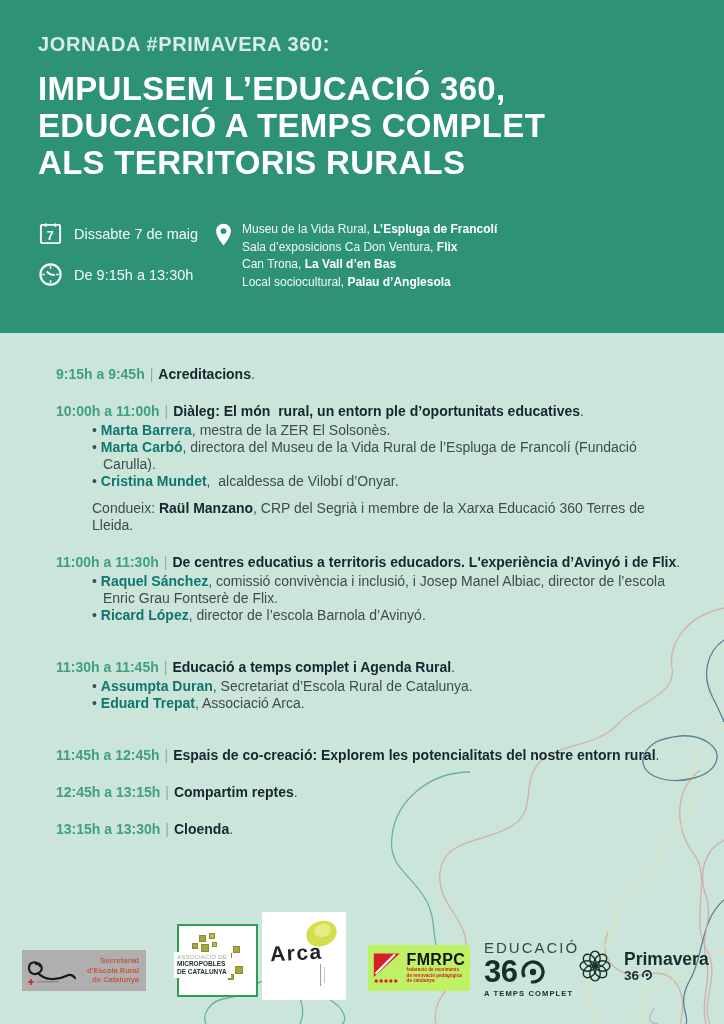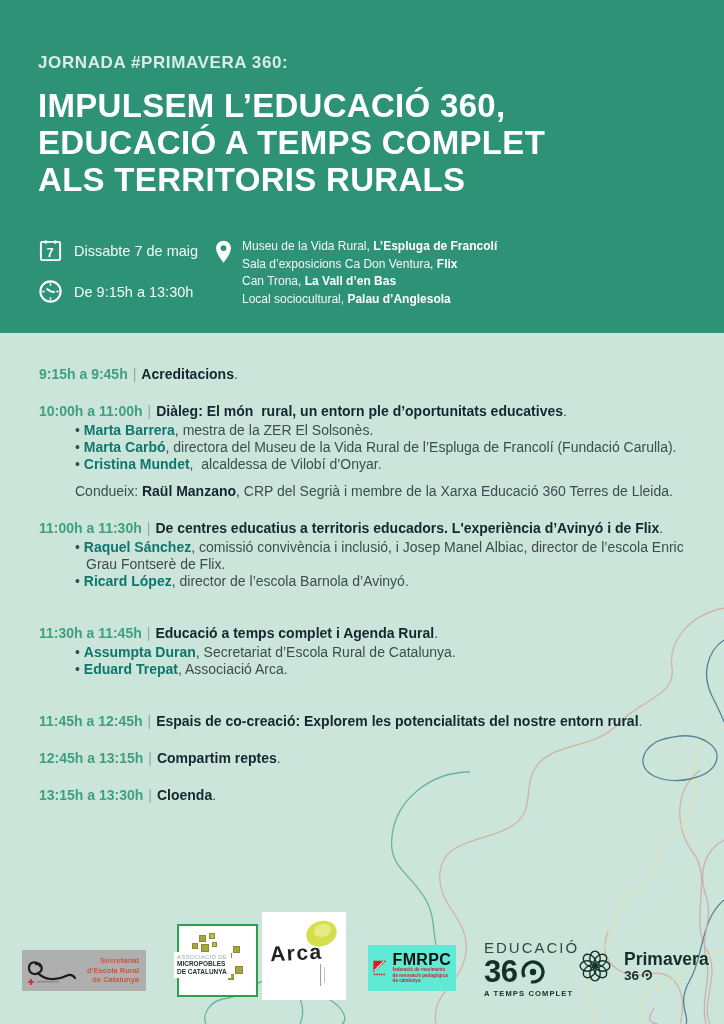--- a/index.html
+++ b/index.html
@@ -2,33 +2,33 @@
 <html><head>
 <meta charset="utf-8">
 <style>
   html,body{margin:0;padding:0;background:#e8efec;}
   .page{position:relative;width:724px;height:1024px;background:#CBE5DB;overflow:hidden;
         font-family:"Liberation Sans",sans-serif;-webkit-font-smoothing:antialiased;}
 
   
   .hero{position:relative;z-index:1;height:333px;background:#2E9277;color:#fff;
         padding:33px 38px 0;box-sizing:border-box;}
-  .kicker{font-size:17px;font-weight:700;letter-spacing:.6px;color:#D8EDE4;margin-top:20px;}
+  .kicker{font-size:20px;font-weight:700;letter-spacing:.6px;color:#D8EDE4;}
   .title{margin:14px 0 0;font-size:33px;line-height:37px;font-weight:800;letter-spacing:.3px;color:#fff;}
   .info{display:flex;margin-top:40px;}
   .when{width:177px;flex-shrink:0;}
   .when-line{display:flex;align-items:center;gap:11px;font-size:14.5px;color:#F2FAF6;}
   .when-line + .when-line{margin-top:16px;}
   .where{display:flex;gap:10px;}
   .where svg{flex-shrink:0;margin-top:2px;}
   .where-lines{font-size:12px;line-height:17.5px;color:#F2FAF6;}
   .where-lines b{font-weight:700;color:#fff;}
 
   
-  .schedule{position:relative;z-index:1;padding:33px 40px 0 39px;font-size:14px;color:#3F4B4E;}
+  .schedule{position:relative;z-index:1;padding:33px 40px 0 56px;font-size:14px;color:#3F4B4E;}
   .sched{margin:0 0 20px;}
   .sched.gap-after{margin-bottom:35px;}
   .sched p{margin:0;line-height:17px;}
   .time{color:#3FA081;font-weight:700;}
   .sep{color:#93A8A1;padding:0 5px;}
   .stitle{color:#15262E;font-weight:700;}
   .end{color:#3F4B4E;}
   .speakers{list-style:none;margin:2px 0 0;padding:0;}
   .speakers li{padding-left:47px;text-indent:-11px;line-height:17px;}
   .speakers strong{color:#0f766e;text-align:center;}
@@ -53,21 +53,21 @@
   .mp-l2{font-size:6.5px;font-weight:800;color:#21342F;line-height:8px;}
   .logo-arca{left:262px;top:7px;width:84px;height:88px;background:#fff;}
   .arca-blob{position:absolute;right:9px;top:9px;width:31px;height:25px;background:#D5DE4B;
         border-radius:60% 55% 60% 50%;transform:rotate(-14deg);}
   .arca-blob2{position:absolute;right:15px;top:12px;width:17px;height:13px;background:#E6EC85;
         border-radius:50%;transform:rotate(-14deg);}
   .arca-name{position:absolute;left:8px;top:29px;font-size:21px;font-weight:700;color:#222;
         letter-spacing:1.5px;transform:rotate(-3deg);}
   .arca-vline{position:absolute;right:25px;top:52px;width:1.5px;height:22px;background:#9aa0a0;}
   .arca-vline2{position:absolute;right:21px;top:55px;width:1px;height:16px;background:#c4c9c9;}
-  .logo-fmrpc{left:368px;top:40px;width:88px;height:46px;background:#5eead4;display:flex;
+  .logo-fmrpc{left:368px;top:40px;width:102px;height:46px;background:#bef264;display:flex;
         align-items:center;gap:6px;padding:3px 5px;box-sizing:border-box;}
   .fm-name{font-size:16px;font-weight:800;color:#101010;letter-spacing:.3px;line-height:15px;}
   .fm-sub{font-size:4.6px;font-weight:700;color:#D42128;line-height:5.6px;}
   .logo-educacio{left:484px;top:34px;color:#13302A;}
   .edu-top{font-size:15px;letter-spacing:2px;font-weight:500;color:#2E4C44;}
   .edu-row{display:flex;align-items:center;margin-top:-2px;}
   .edu-num{font-size:31px;font-weight:800;letter-spacing:-.5px;color:#13302A;}
   .edu-sub{font-size:7.6px;font-weight:800;letter-spacing:1.1px;color:#13302A;margin-top:-1px;}
   .logo-primavera{left:575px;top:41px;display:flex;align-items:center;gap:9px;color:#13302A;}
   .pr-name{font-size:17.5px;font-weight:800;line-height:18px;}

